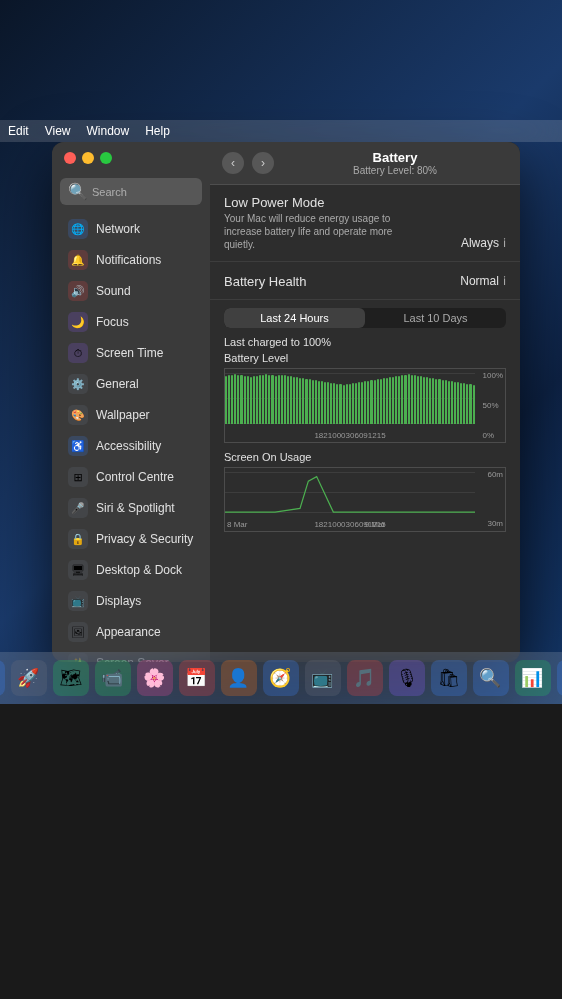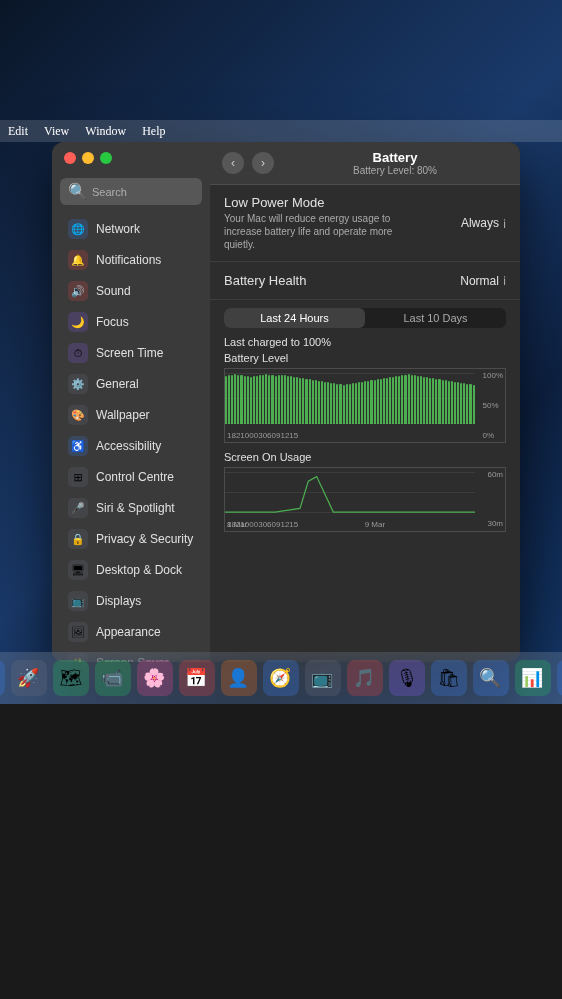--- a/index.html
+++ b/index.html
@@ -30,21 +30,20 @@
       display: flex;
       align-items: center;
       padding: 0 8px;
       gap: 16px;
       z-index: 100;
     }
     .menubar-item {
       color: #fff;
       font-size: 12px;
       cursor: pointer;
-      font-family: Liberation Serif, serif;
     }
 
     
     .window {
       position: absolute;
       top: 142px;
       left: 52px;
       width: 468px;
       height: 520px;
       background: #2d2d2d;
@@ -170,21 +169,21 @@
 
     
     .section {
       padding: 10px 14px;
       border-bottom: 1px solid rgba(255,255,255,0.08);
     }
 
     .section-row {
       display: flex;
       justify-content: space-between;
-      align-items: center;
+      align-items: flex-end;
     }
 
     .section-title {
       color: #e0e0e0;
       font-size: 13px;
       font-weight: 500;
     }
     .section-desc {
       color: #aaa;
       font-size: 10px;
@@ -283,21 +282,21 @@
       background: #4caf50;
       border-radius: 1px 1px 0 0;
     }
 
     .chart-x-labels {
       position: absolute;
       bottom: 2px;
       left: 0;
       right: 30px;
       display: flex;
-      justify-content: flex-start;
+      justify-content: center;
       font-size: 8px;
       color: #999;
       padding: 0 2px;
     }
 
     
     .usage-chart {
       position: relative;
       height: 65px;
       border: 1px solid rgba(255,255,255,0.15);

